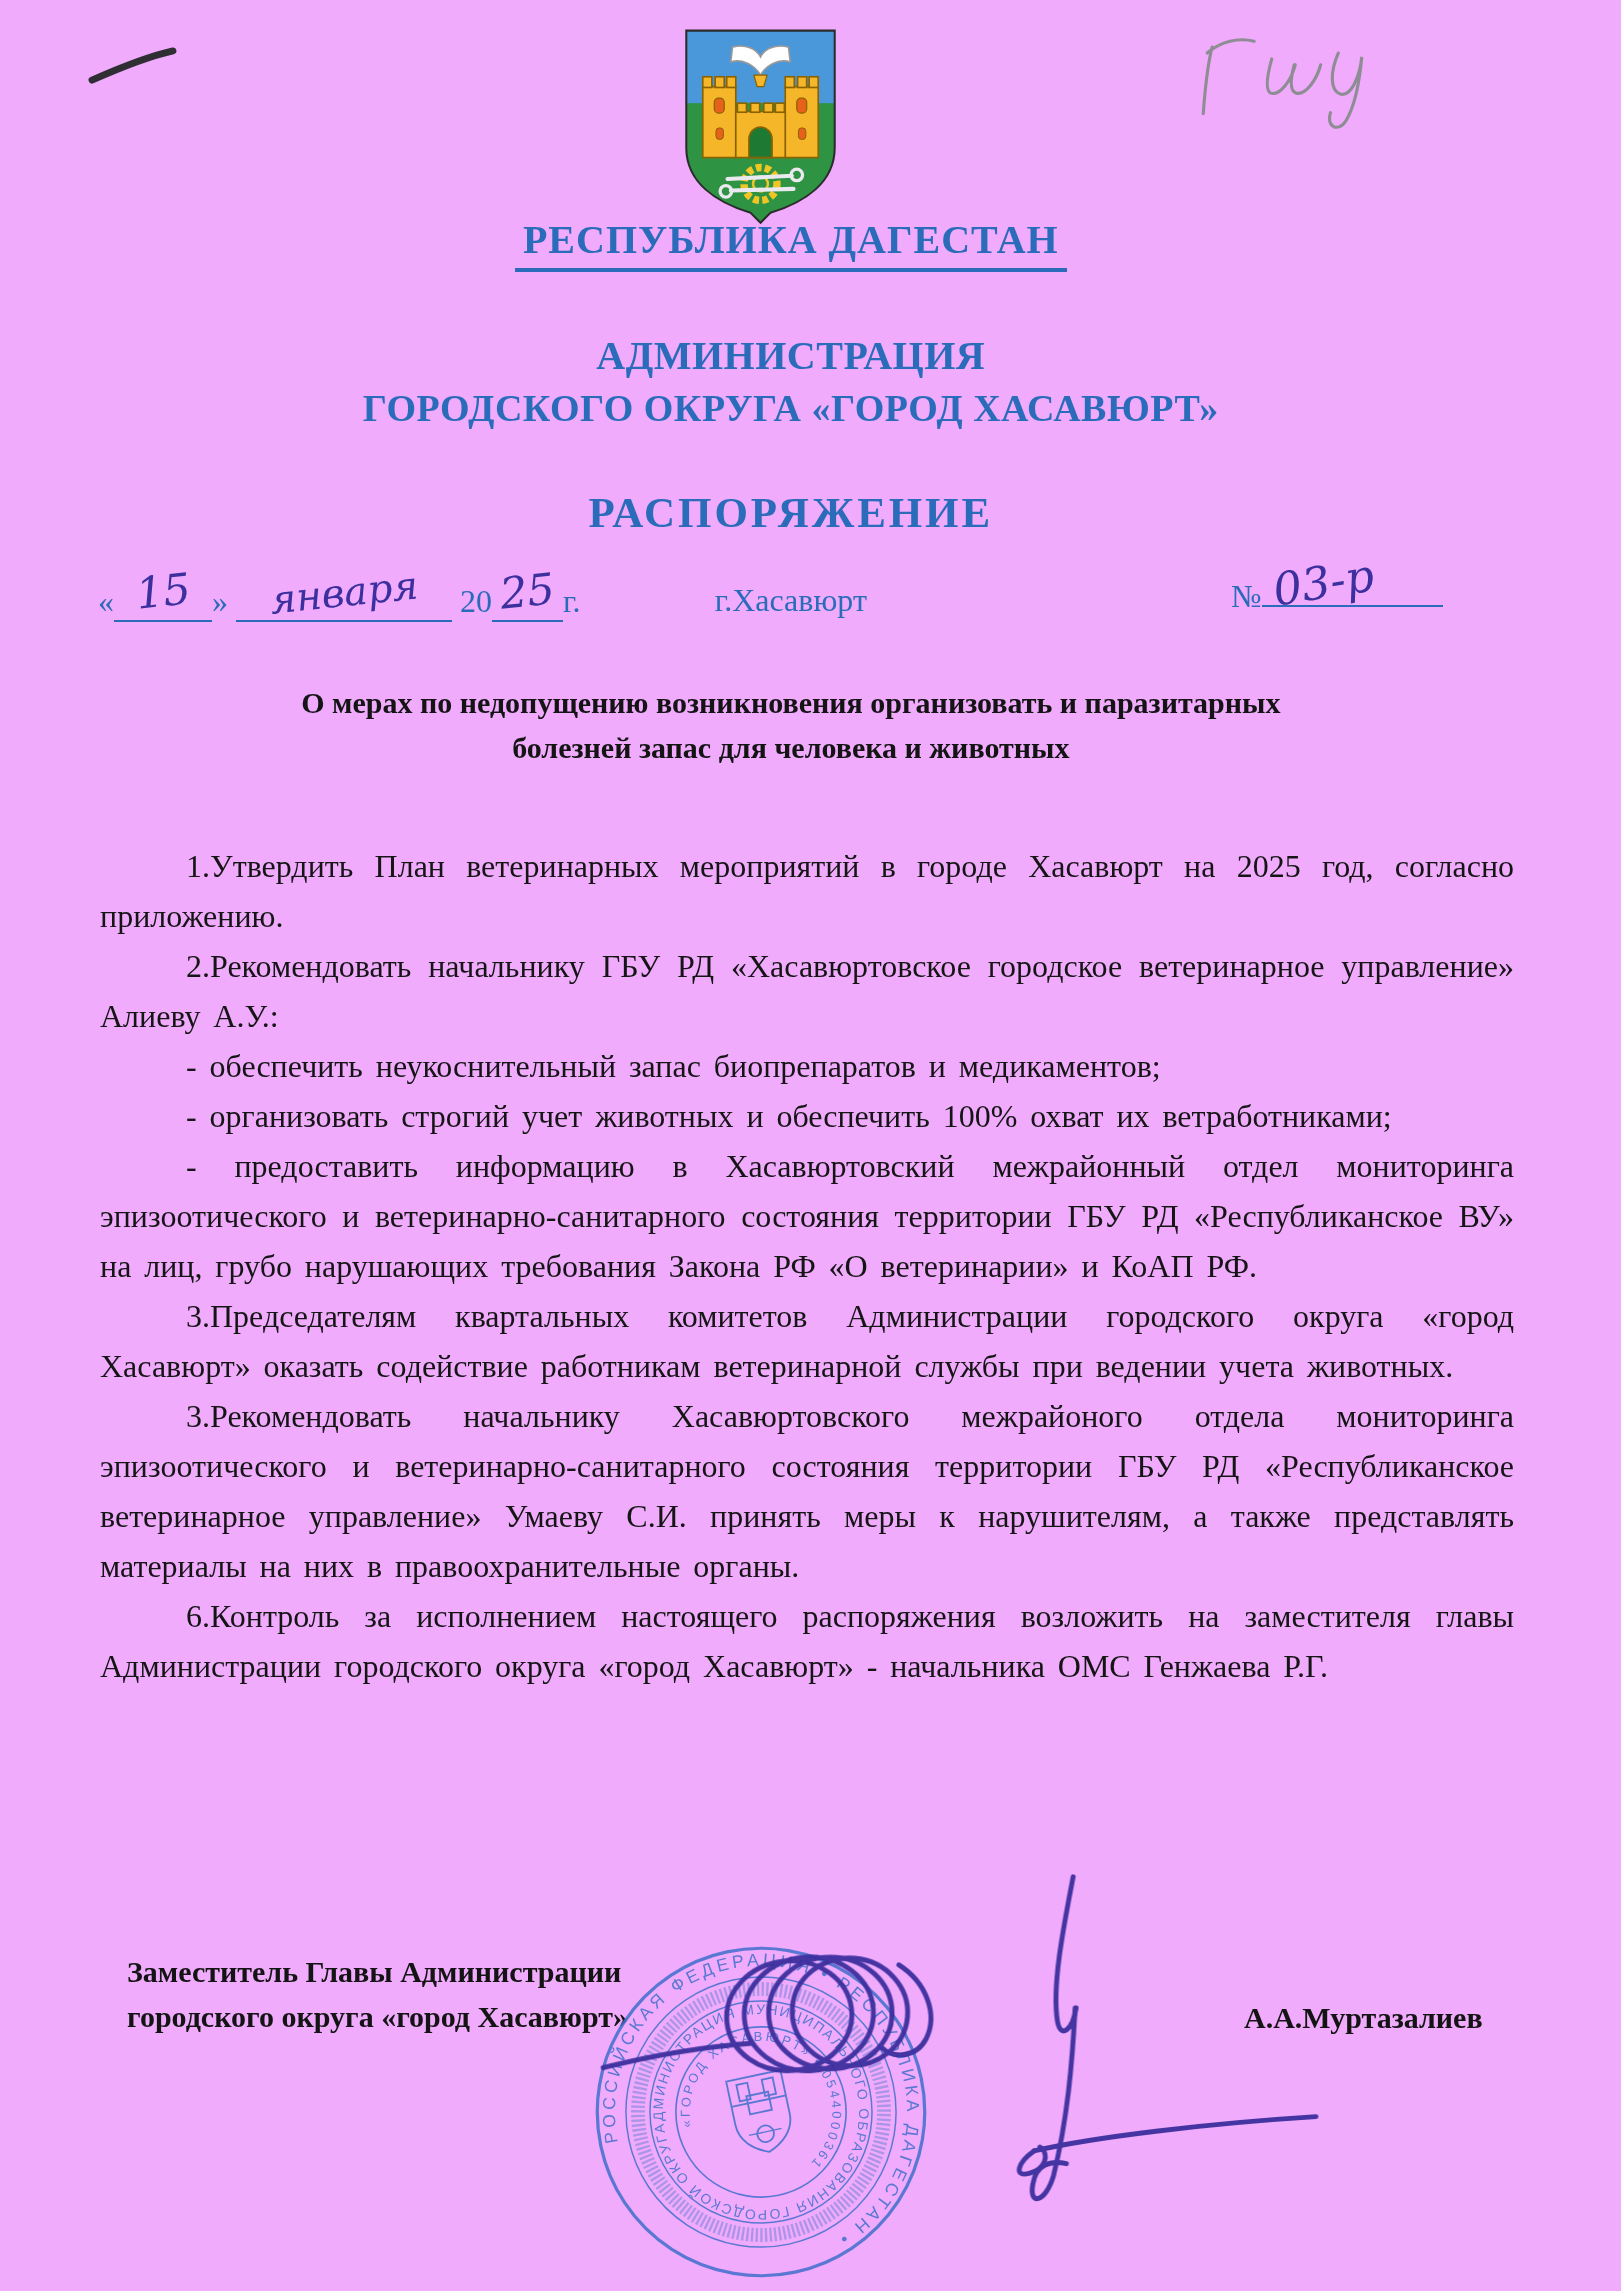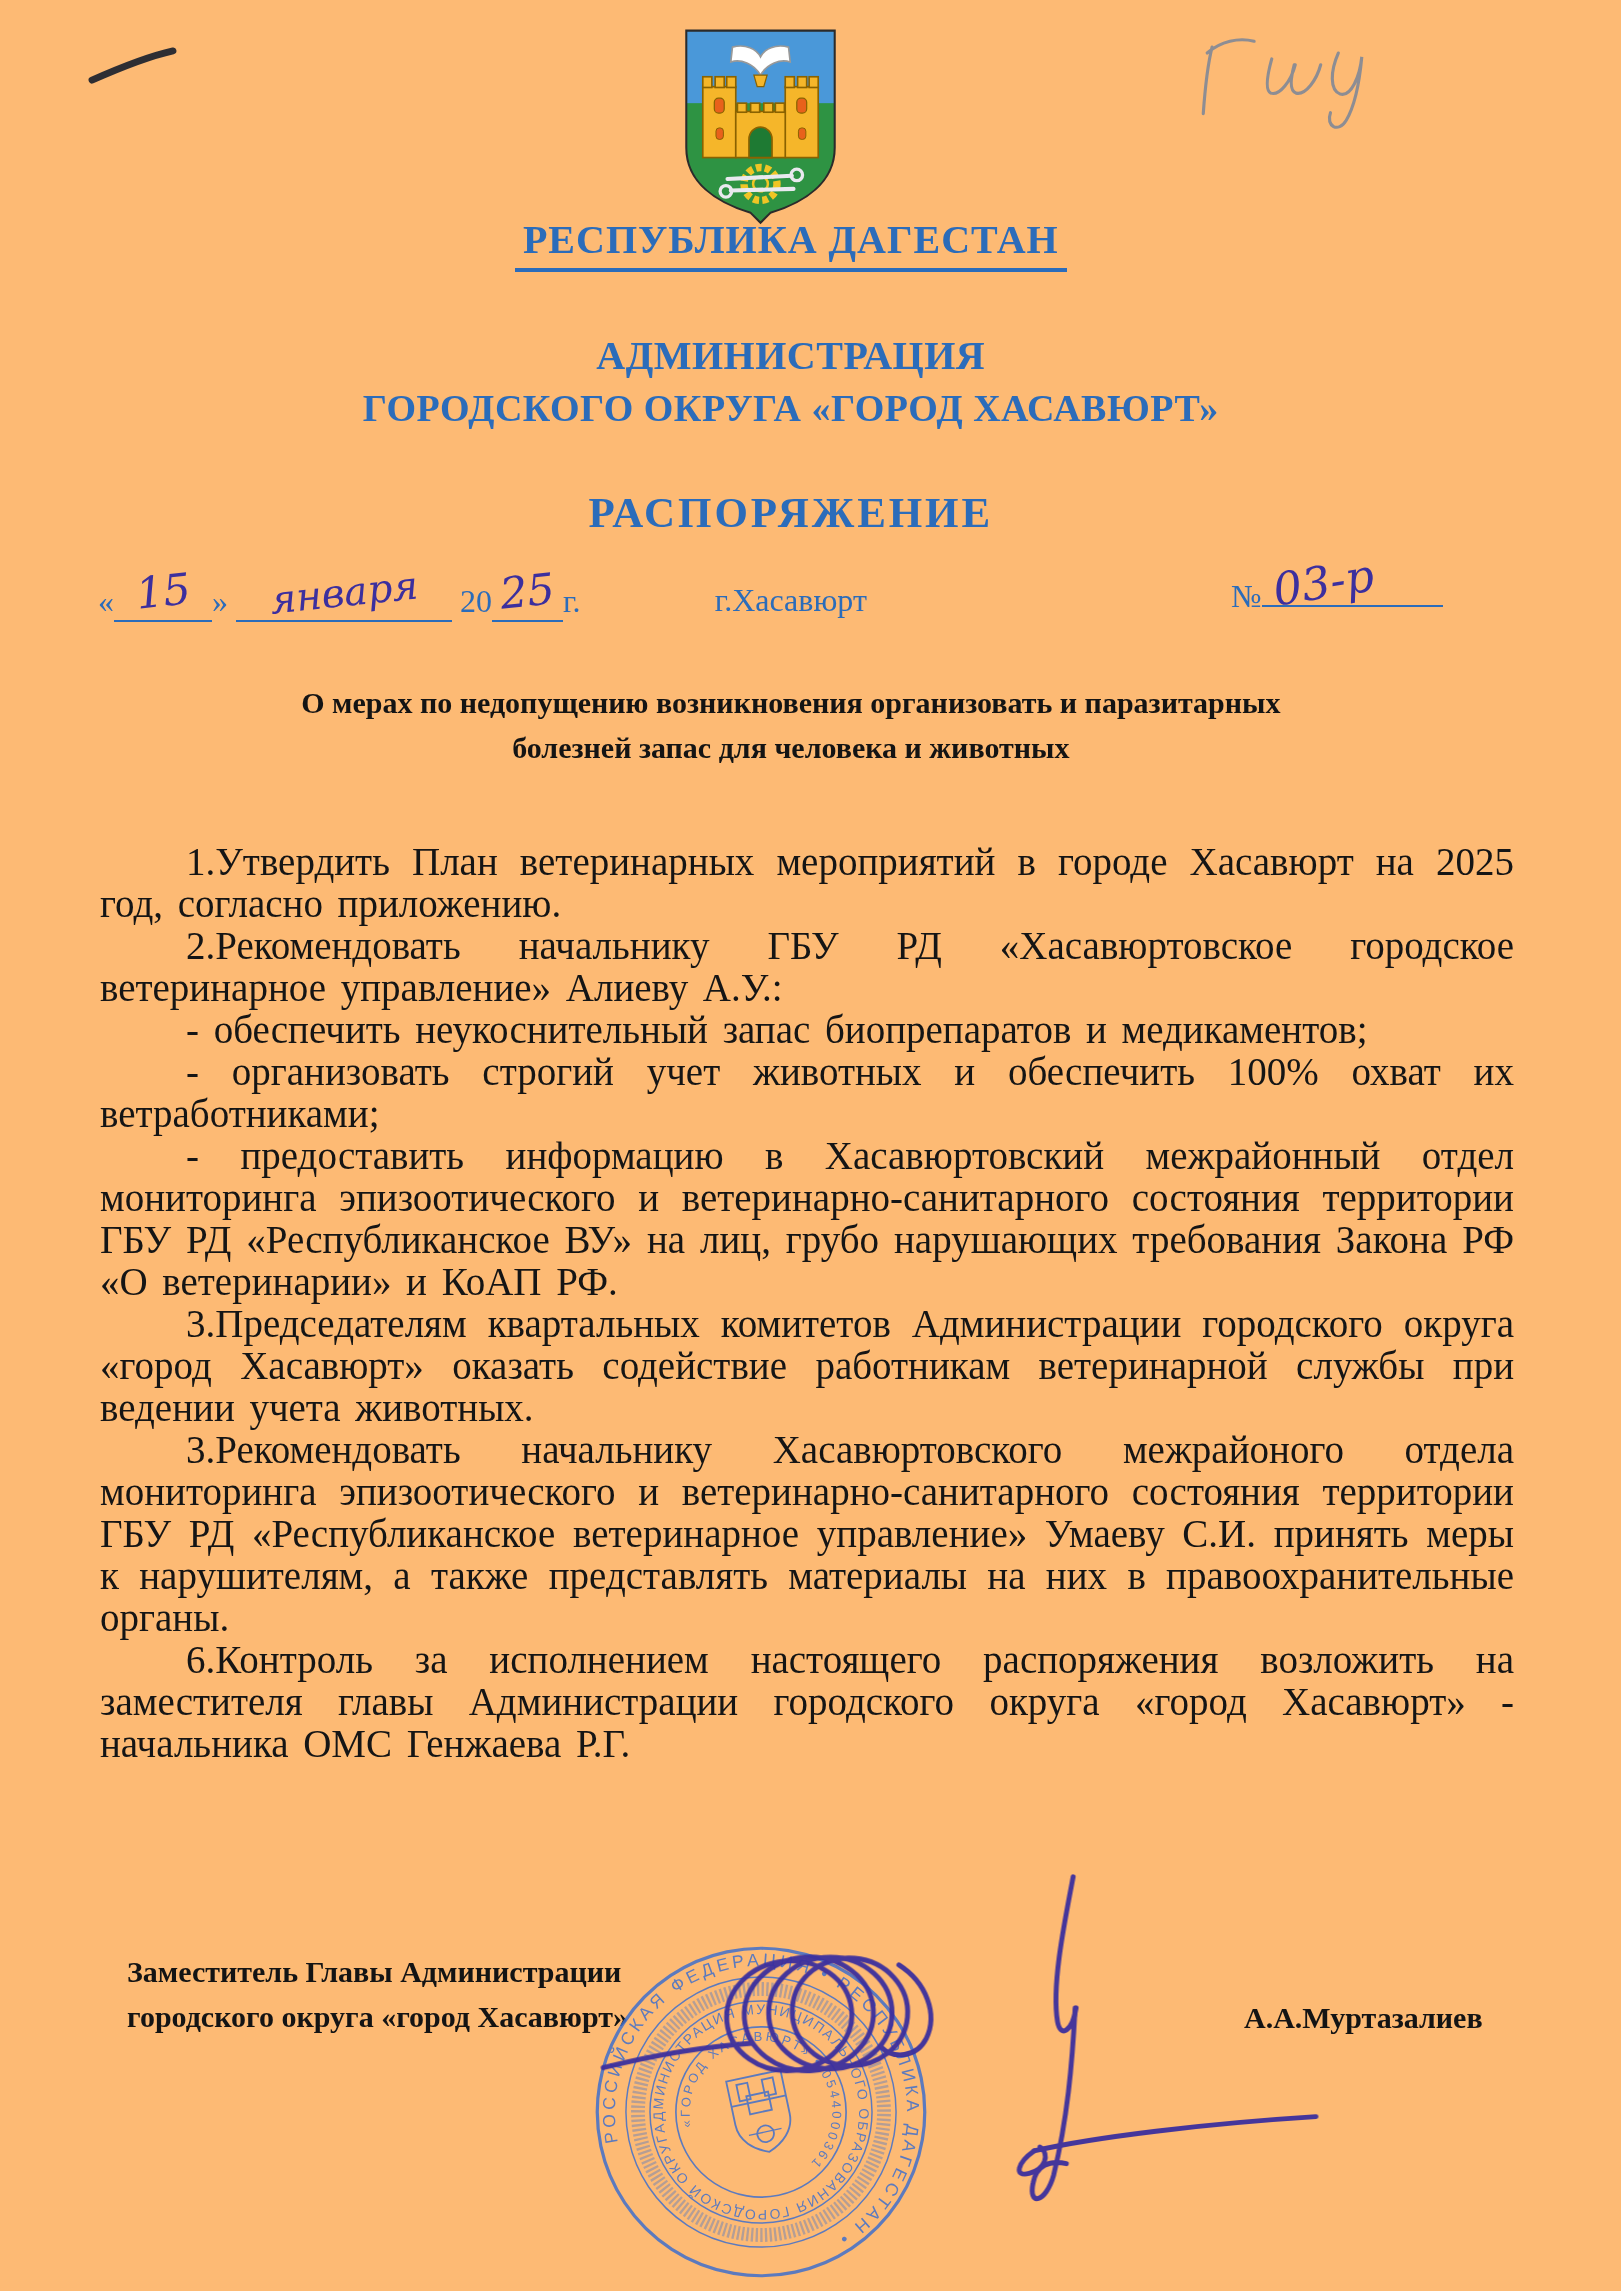--- a/index.html
+++ b/index.html
@@ -1,16 +1,16 @@
 <!DOCTYPE html>
 <html lang="ru"><head>
 <meta charset="utf-8">
 <style>
   html,body{margin:0;padding:0;background:#ffffff;}
-  .page{position:relative;width:1621px;height:2292px;background:#fdba74;overflow:hidden;
+  .page{position:relative;width:1621px;height:2292px;background:#f0abfc;overflow:hidden;
         font-family:"Liberation Serif",serif;color:#161616;}
   .cx{position:absolute;left:19.6px;right:59px;text-align:center;}
   .blue{color:#2b6cba;}
   .b{font-weight:bold;}
   .republic{top:216px;font-size:40px;letter-spacing:1px;}
   .republic span{display:inline-block;border-bottom:4.9px solid #2b6cba;padding:0 7.8px 4.9px;}
   .org1{top:332px;font-size:40px;letter-spacing:0.5px;}
   .org2{top:386px;font-size:38px;letter-spacing:0.5px;}
   .doctype{top:488px;font-size:43px;letter-spacing:2.9px;}
   .dateline-left{position:absolute;left:98px;top:576px;font-size:32px;color:#2b6cba;white-space:nowrap;}
@@ -20,21 +20,21 @@
   .slot.day{width:98px;}
   .slot.month{width:216px;}
   .slot.yr{width:71px;}
   .slot.num{width:181px;position:relative;}
   .ink{font-family:"DejaVu Serif",serif;font-style:italic;color:#3c2f9e;display:inline-block;
        transform:rotate(-6deg);position:relative;top:-5.9px;font-size:43px;line-height:1;}
   .ink.m{font-size:39px;}
   .ink.n{position:absolute;left:11.8px;top:-45px;transform:rotate(-9deg);font-size:45px;}
   .subject1{top:686px;font-size:30px;color:#141414;}
   .subject2{top:731px;font-size:30px;color:#141414;}
-  .bodytext{position:absolute;left:100px;right:107px;top:841px;font-size:39px;line-height:42px;
+  .bodytext{position:absolute;left:100px;right:107px;top:841px;font-size:32px;line-height:50px;
             text-align:justify;word-spacing:4.9px;color:#151515;}
   .bodytext p{margin:0;text-indent:86px;}
   .sigpost{position:absolute;left:127px;top:1949px;font-size:30px;font-weight:bold;line-height:45px;color:#141414;}
   .signame{position:absolute;left:1244px;top:2001px;font-size:30px;font-weight:bold;color:#141414;}
   svg{position:absolute;}
 </style>
 </head>
 <body>
 
 <div class="page">

